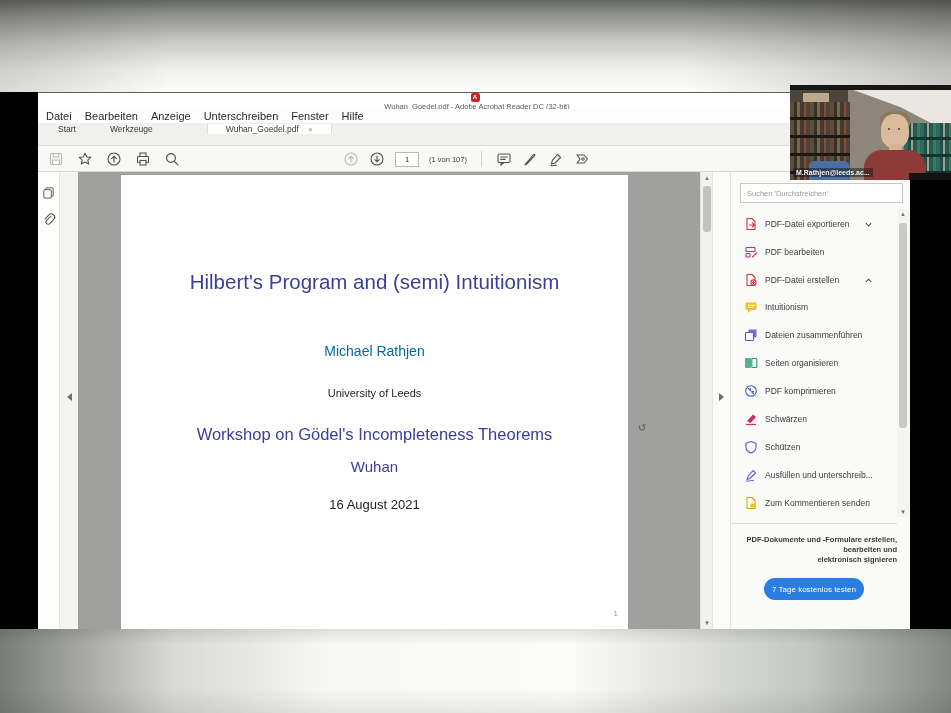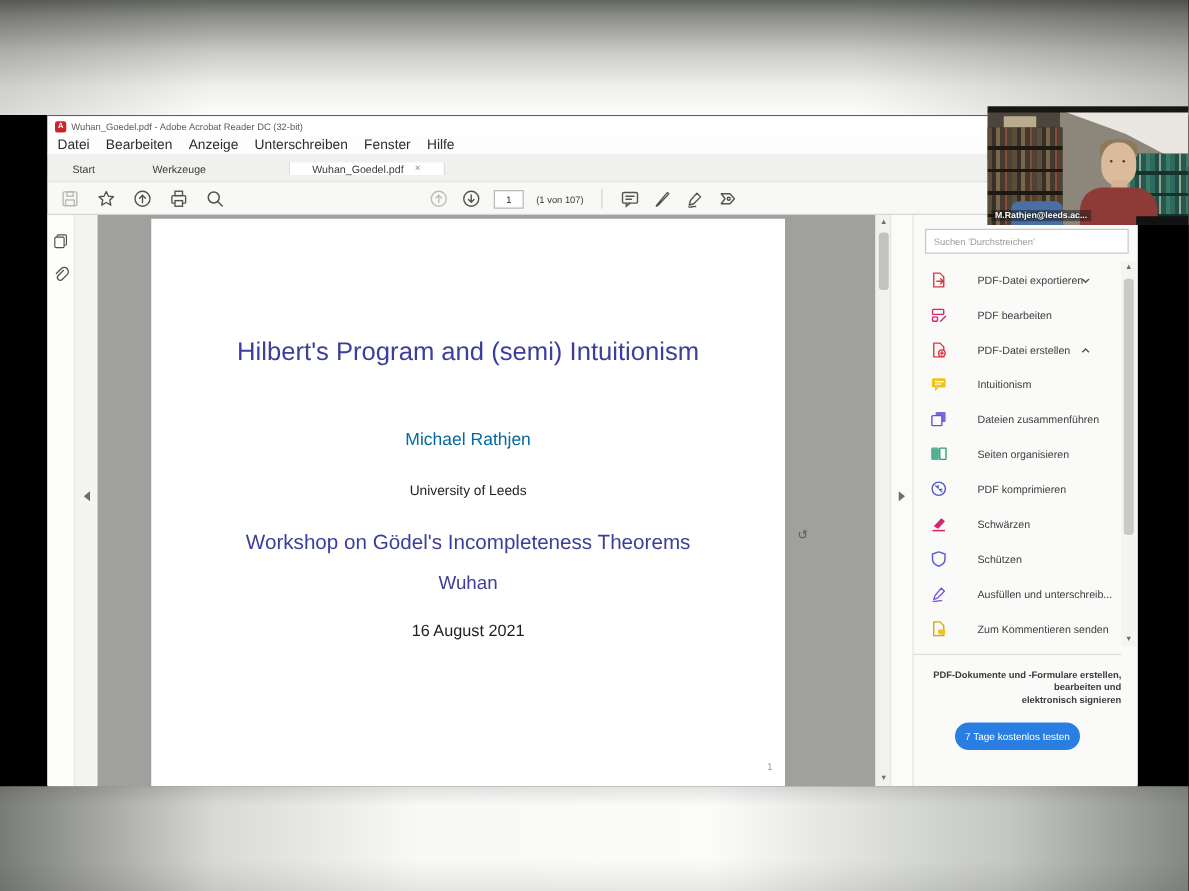--- a/index.html
+++ b/index.html
@@ -13,28 +13,28 @@
   .band-top::after{content:"";position:absolute;inset:0;
     background:linear-gradient(90deg,rgba(0,0,0,.14),rgba(0,0,0,0) 18%,rgba(0,0,0,0) 72%,rgba(0,0,0,.20));}
   .band-bottom{left:0;top:629px;width:951px;height:84px;
     background:linear-gradient(90deg,#787b76 0%,#d8d8d4 18%,#f8f8f5 35%,#fbfbf9 60%,#c3c6c2 85%,#848782 100%);}
   .band-bottom::after{content:"";position:absolute;inset:0;
     background:linear-gradient(180deg,rgba(0,0,0,.10) 0%,rgba(0,0,0,0) 18%,rgba(0,0,0,0) 70%,rgba(0,0,0,.08) 100%);}
 
   
   .appwin{left:38px;top:92px;width:872px;height:536px;background:#fff;border-top:1px solid #5e5e5c;box-sizing:border-box;}
 
-  .titlebar{left:0;top:0;width:100%;height:16px;background:#fff;display:flex;align-items:center;padding-left:6px;box-sizing:border-box;}
+  .titlebar{left:0;top:0;width:100%;height:16px;background:#fff;display:flex;align-items:center;padding-left:6px;box-sizing:border-box;flex-direction:column;}
   .pdf-badge{width:9px;height:9px;background:#c9252d;border-radius:2px;color:#fff;font-size:6px;line-height:9px;text-align:center;font-weight:bold;margin-right:4px;flex:0 0 auto;}
   .title-text{font-size:7.5px;color:#5a5a58;white-space:nowrap;}
 
   .menubar{left:0;top:16px;width:100%;height:15px;background:#fdfdfd;display:flex;align-items:center;gap:13px;padding-left:8px;box-sizing:border-box;border-bottom:1px solid #f0f0ee;}
   .menuitem{font-size:11px;color:#2b2b2b;cursor:default;}
 
-  .tabbar{left:0;top:31px;width:100%;height:22px;background:#f0f0ee;border-bottom:1px solid #dddddb;box-sizing:border-box;display:flex;align-items:center;gap:12px;}
+  .tabbar{left:0;top:31px;width:100%;height:22px;background:#f0f0ee;border-bottom:1px solid #dddddb;box-sizing:border-box;display:flex;align-items:flex-start;}
   .tab{font-size:8.5px;color:#3a3a3a;display:flex;align-items:center;padding:0 14px;}
   .tab.plain{margin-left:6px;}
   .tab.active{background:#fff;border-left:1px solid #dddddb;border-right:1px solid #dddddb;margin-left:40px;padding:0 18px;gap:9px;}
   .tab-close{color:#8a8a88;font-size:8px;}
 
   .toolbar{left:0;top:53px;width:100%;height:26px;background:#f8f8f6;border-bottom:1px solid #d6d6d4;box-sizing:border-box;display:flex;align-items:center;}
   .tb-left{display:flex;align-items:center;gap:13px;padding-left:10px;}
   .tb-center{position:absolute;left:305px;top:0;height:26px;display:flex;align-items:center;gap:10px;}
   .tbicon{width:16px;height:16px;display:block;}
   .pageinput{width:22px;height:13px;border:1px solid #b9b9b7;background:#fff;font-size:7.5px;text-align:center;color:#222;padding:0;}
@@ -58,21 +58,21 @@
   .scroll-arrow{position:absolute;left:0;width:12px;font-size:6px;color:#6e6e6c;text-align:center;}
   .docthumb{position:absolute;left:2px;top:14px;width:8px;height:46px;background:#c2c2c0;border-radius:3px;}
 
   .expandstrip{left:674px;top:0;width:18px;height:457px;background:#fbfbf9;border-left:1px solid #e6e6e4;box-sizing:border-box;}
   .expand-arrow{left:681px;top:221px;width:0;height:0;border-top:4px solid transparent;border-bottom:4px solid transparent;border-left:5px solid #6e6e6c;}
 
   
   .toolspanel{left:692px;top:0;width:180px;height:457px;background:#fafaf9;border-left:1px solid #e4e4e2;box-sizing:border-box;}
   .searchbox{position:absolute;left:9px;top:11px;width:163px;height:20px;border:1px solid #c9c9c7;background:#fff;box-sizing:border-box;font-size:7.5px;color:#3a3a3a;padding:0 6px;}
   .searchbox::placeholder{color:#9c9c9a;}
-  .prow{position:absolute;left:0;width:164px;height:28px;display:flex;align-items:center;padding-left:13px;box-sizing:border-box;gap:24px;cursor:default;}
+  .prow{position:absolute;left:0;width:164px;height:28px;display:flex;align-items:center;padding-left:13px;box-sizing:border-box;gap:7px;cursor:default;}
   .picon{width:14px;height:14px;flex:0 0 auto;display:block;}
   .plabel{font-size:8.5px;color:#3c3c3c;white-space:nowrap;}
   .chev{position:absolute;right:22px;width:9px;height:9px;}
   .pscroll{position:absolute;left:166px;top:37px;width:12px;height:308px;background:#f4f4f2;}
   .pthumb{position:absolute;left:2px;top:14px;width:8px;height:205px;background:#c9c9c7;border-radius:3px;}
   .pdivider{position:absolute;left:0;top:351px;width:166px;border-top:1px solid #dededc;}
   .promo{position:absolute;left:0;top:363px;width:166px;text-align:right;font-size:7.5px;font-weight:bold;color:#3a3a3a;line-height:10px;}
   .cta{position:absolute;left:33px;top:406px;width:100px;height:22px;border:none;border-radius:11px;color:#fff;font-size:8px;font-family:"Liberation Sans",sans-serif;cursor:pointer;}
 
   

